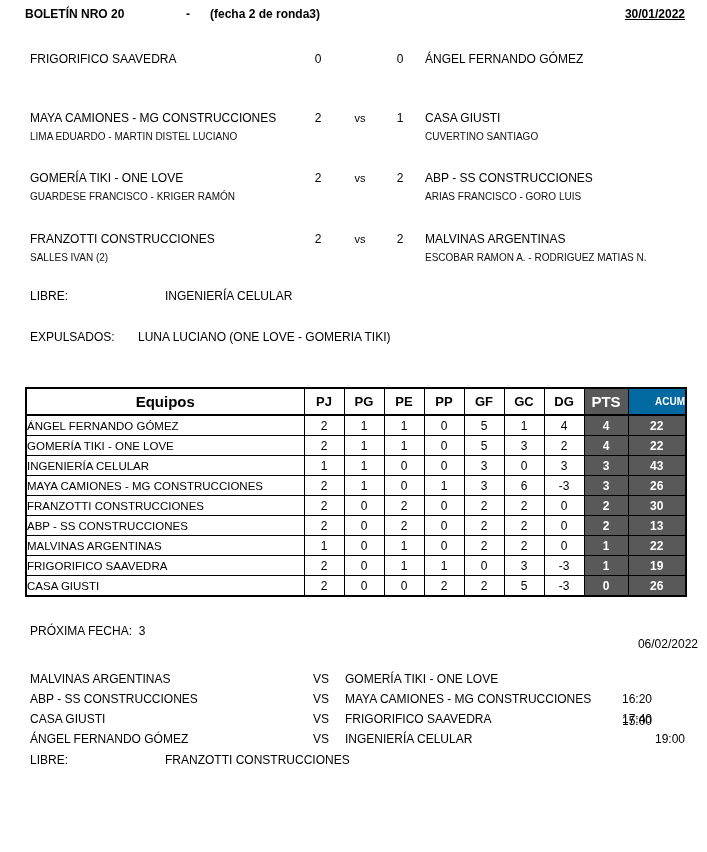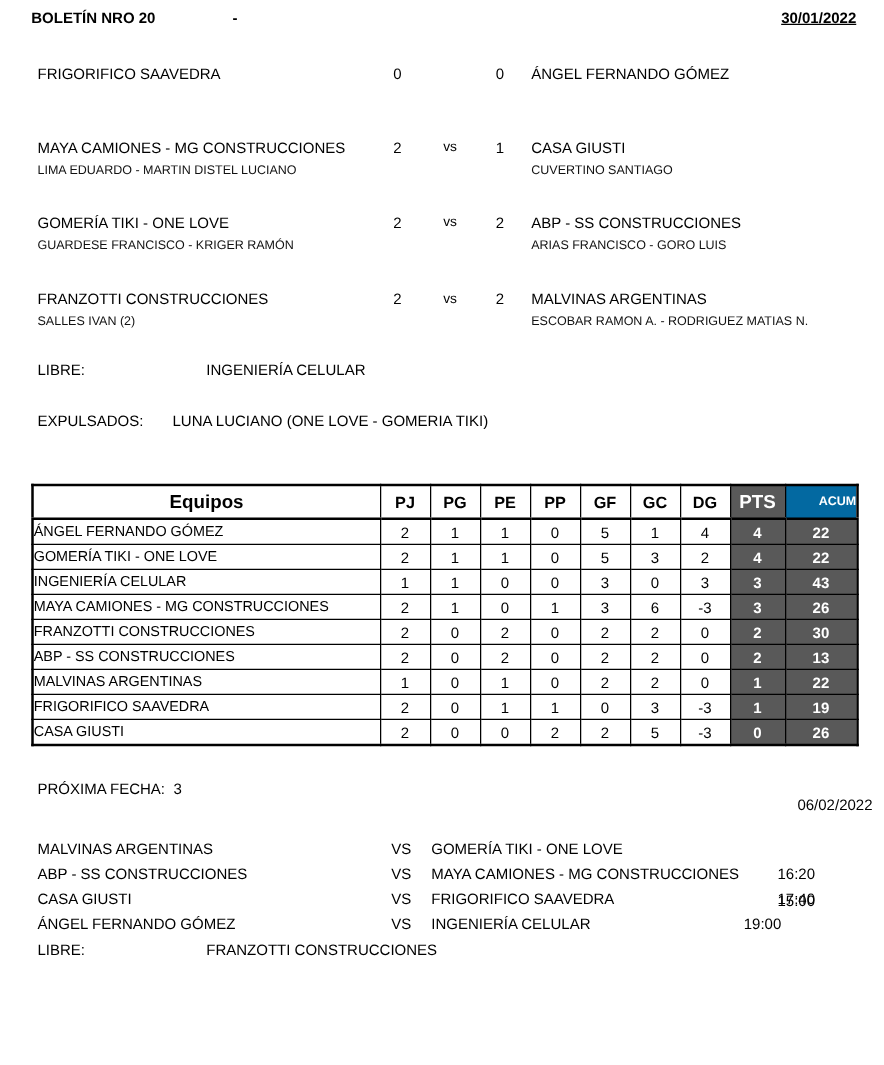--- a/index.html
+++ b/index.html
@@ -37,20 +37,21 @@
   .fx-vs { width:26px; text-align:center; }
   .fx-time { width:52px; text-align:right; }
 </style>
 </head>
 <body>
 
 <div class="page">
 
   <div class="abs title" style="left:25px;">BOLETÍN NRO 20</div>
   <div class="abs title" style="left:186px;">-</div>
+  <div class="abs title" style="left:210px;">(fecha 2 de ronda3)</div>
   <div class="abs title" style="right:22px;text-decoration:underline;">30/01/2022</div>
 
   <div>
     <div class="abs match-team" style="left:30px; top:52px;">FRIGORIFICO SAAVEDRA</div>
     <div class="abs match-score" style="left:298px; top:52px;">0</div>
     <div class="abs vs-small" style="left:345px; top:53px;"></div>
     <div class="abs match-score" style="left:383px; top:52px; width:34px;">0</div>
     <div class="abs match-team" style="left:425px; top:52px;">ÁNGEL FERNANDO GÓMEZ</div>
   </div>
 
@@ -246,19 +247,19 @@
   <div>
     <div class="abs fixture" style="left:30px; top:712px;">CASA GIUSTI</div>
     <div class="abs fixture fx-vs" style="left:308px; top:712px;">VS</div>
     <div class="abs fixture" style="left:345px; top:712px;">FRIGORIFICO SAAVEDRA</div>
     <div class="abs fixture fx-time" style="left:600px; top:712px;">17:40</div>
   </div>
   <div>
     <div class="abs fixture" style="left:30px; top:732px;">ÁNGEL FERNANDO GÓMEZ</div>
     <div class="abs fixture fx-vs" style="left:308px; top:732px;">VS</div>
     <div class="abs fixture" style="left:345px; top:732px;">INGENIERÍA CELULAR</div>
-    <div class="abs fixture fx-time" style="left:573px; top:732px;">19:00</div>
+    <div class="abs fixture fx-time" style="left:633px; top:732px;">19:00</div>
   </div>
 
   <div class="abs fixture" style="left:30px; top:753px;">LIBRE:</div>
   <div class="abs fixture" style="left:165px; top:753px;">FRANZOTTI CONSTRUCCIONES</div>
 
 </div>
 
 </body></html>

